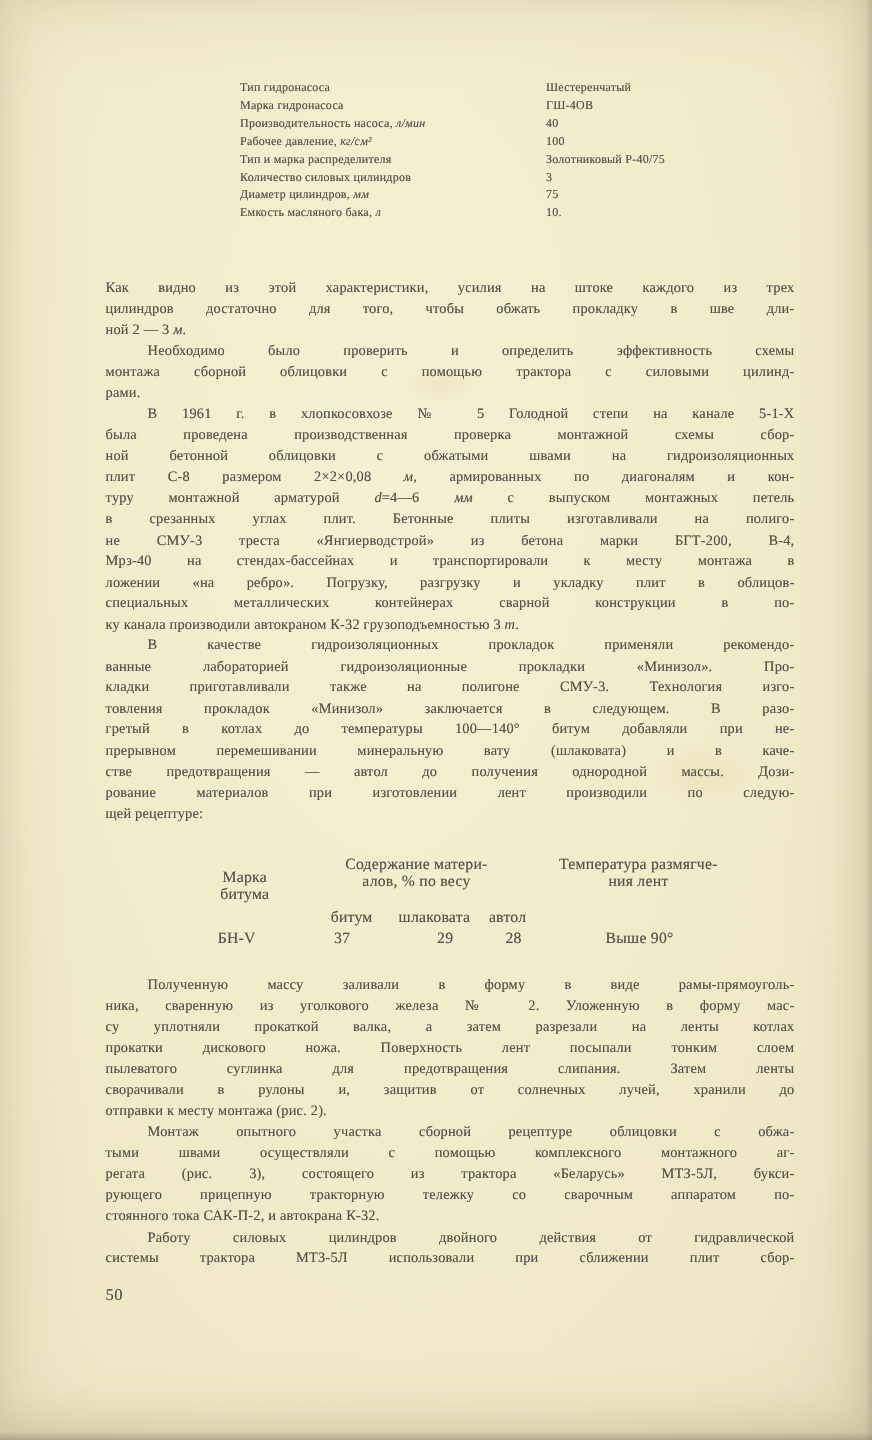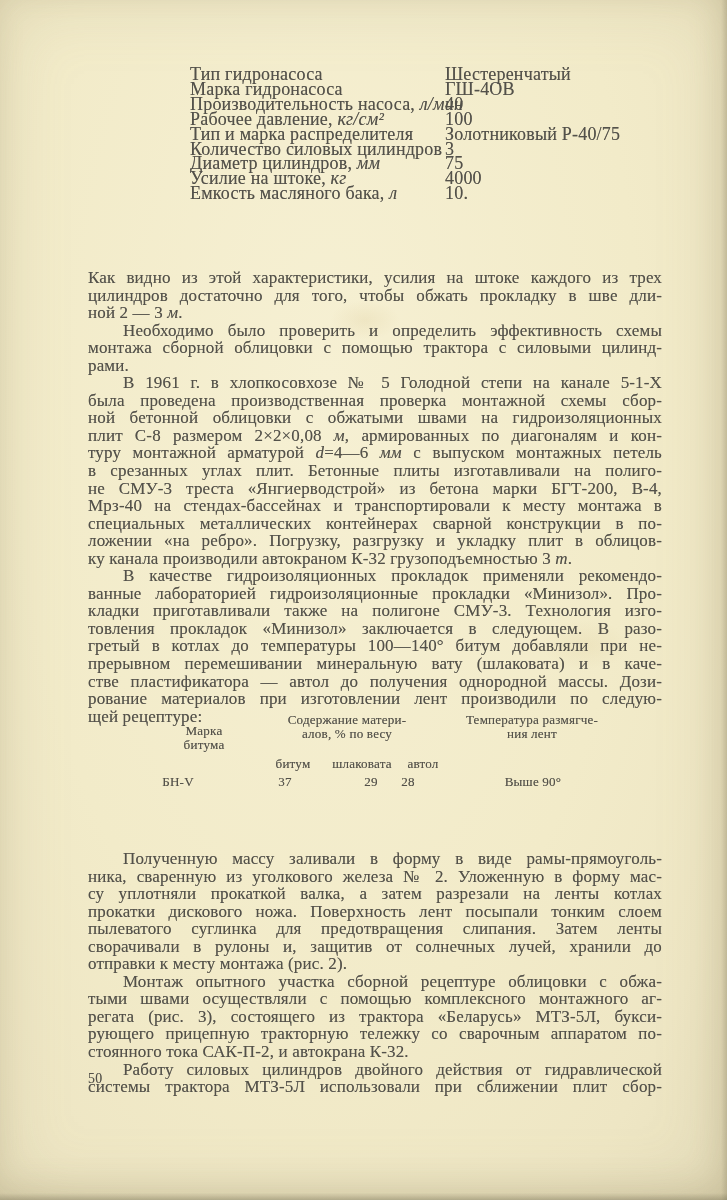--- a/index.html
+++ b/index.html
@@ -24,34 +24,33 @@
     background:linear-gradient(90deg, rgba(90,85,60,0), rgba(90,85,60,.18));
     pointer-events:none;
   }
   
   .stain{position:absolute;border-radius:50%;pointer-events:none;}
   .stain.s1{left:330px;top:300px;width:70px;height:40px;background:radial-gradient(rgba(190,160,90,.12),rgba(190,160,90,0) 70%);}
   .stain.s2{left:540px;top:620px;width:90px;height:50px;background:radial-gradient(rgba(190,160,90,.10),rgba(190,160,90,0) 70%);}
 
   
   .specs{
-    position:absolute;left:190px;top:67px;width:505px;
-    font-size:18px;line-height:14.9px;letter-spacing:.2px;
+    position:absolute;left:200px;top:67px;width:505px;
+    font-size:10px;line-height:14.9px;letter-spacing:.2px;
     text-shadow:0 0 .4px rgba(83,81,74,.55);
   }
   .spec-row{white-space:nowrap;}
   .spec-label{display:inline-block;width:255px;vertical-align:top;}
   .spec-value{display:inline-block;vertical-align:top;}
 
   
   .textblock{
     position:absolute;left:88px;width:574px;
-    font-size:17px;line-height:17.55px;letter-spacing:.15px;
+    font-size:12px;line-height:17.55px;letter-spacing:.15px;
     text-shadow:0 0 .45px rgba(83,81,74,.5);
-    margin-top:38px;
   }
   .tb1{top:231px;}
   .tb2{top:812px;}
   .ln{text-align:justify;text-align-last:justify;}
   .ln.fin{text-align-last:left;}
   .ln.ind{text-indent:35px;}
   i{font-style:italic;}
 
   
   .recipe{
@@ -62,24 +61,24 @@
   .rc{position:absolute;display:block;text-align:center;}
   .rc.brand1{left:159px;width:90px;top:15px;}
   .rc.brand2{left:159px;width:90px;top:29px;}
   .rc.cont1{left:257px;width:180px;top:4px;}
   .rc.cont2{left:257px;width:180px;top:18px;}
   .rc.temp1{left:441px;width:182px;top:4px;}
   .rc.temp2{left:441px;width:182px;top:18px;text-align:center;}
   .rc.sub1{left:263px;width:60px;top:48px;}
   .rc.sub2{left:322px;width:80px;top:48px;}
   .rc.sub3{left:393px;width:60px;top:48px;}
-  .rc.rbrand{left:143px;width:70px;top:66px;text-align:center;}
+  .rc.rbrand{left:143px;width:70px;top:66px;text-align:right;}
   .rc.rv1{left:255px;width:60px;top:66px;}
   .rc.rv2{left:341px;width:60px;top:66px;}
-  .rc.rv3{left:378px;width:60px;top:66px;}
+  .rc.rv3{left:398px;width:60px;top:66px;}
   .rc.rtemp{left:473px;width:120px;top:66px;}
 
   .pageno{
     position:absolute;left:88px;top:1071px;
     font-size:13.8px;letter-spacing:.3px;
     text-shadow:0 0 .4px rgba(83,81,74,.5);
   }
 </style>
 </head>
 <body>
@@ -89,21 +88,20 @@
   <div class="stain s2"></div>
 
   <div class="specs">
       <div class="spec-row"><span class="spec-label">Тип гидронасоса</span><span class="spec-value">Шестеренчатый</span></div>
       <div class="spec-row"><span class="spec-label">Марка гидронасоса</span><span class="spec-value">ГШ-4ОВ</span></div>
       <div class="spec-row"><span class="spec-label">Производительность насоса, <i>л/мин</i></span><span class="spec-value">40</span></div>
       <div class="spec-row"><span class="spec-label">Рабочее давление, <i>кг/см²</i></span><span class="spec-value">100</span></div>
       <div class="spec-row"><span class="spec-label">Тип и марка распределителя</span><span class="spec-value">Золотниковый Р-40/75</span></div>
       <div class="spec-row"><span class="spec-label">Количество силовых цилиндров</span><span class="spec-value">3</span></div>
       <div class="spec-row"><span class="spec-label">Диаметр цилиндров, <i>мм</i></span><span class="spec-value">75</span></div>
-      <div class="spec-row"><span class="spec-label">Усилие на штоке, <i>кг</i></span><span class="spec-value">4000</span></div>
       <div class="spec-row"><span class="spec-label">Емкость масляного бака, <i>л</i></span><span class="spec-value">10.</span></div>
     </div>
 
   <div class="textblock tb1">
       <div>
         <div class="ln">Как видно из этой характеристики, усилия на штоке каждого из трех</div>
         <div class="ln">цилиндров достаточно для того, чтобы обжать прокладку в шве дли-</div>
         <div class="ln fin">ной 2 — 3 <i>м</i>.</div>
       </div>
       <div>
@@ -113,32 +111,32 @@
       </div>
       <div>
         <div class="ln ind">В 1961 г. в хлопкосовхозе № 5 Голодной степи  на канале 5-1-Х</div>
         <div class="ln">была проведена  производственная  проверка монтажной схемы сбор-</div>
         <div class="ln">ной бетонной облицовки с обжатыми швами  на гидроизоляционных</div>
         <div class="ln">плит С-8 размером 2×2×0,08 <i>м</i>, армированных по диагоналям и кон-</div>
         <div class="ln">туру монтажной арматурой <i>d</i>=4—6 <i>мм</i> с выпуском монтажных петель</div>
         <div class="ln">в срезанных углах плит. Бетонные плиты изготавливали на полиго-</div>
         <div class="ln">не СМУ-3 треста «Янгиерводстрой»  из бетона  марки БГТ-200, В-4,</div>
         <div class="ln">Мрз-40 на стендах-бассейнах и транспортировали к месту монтажа  в</div>
+        <div class="ln">ложении «на ребро». Погрузку, разгрузку и укладку плит в облицов-</div>
         <div class="ln">специальных металлических контейнерах сварной конструкции в по-</div>
-        <div class="ln">ложении «на ребро». Погрузку, разгрузку и укладку плит в облицов-</div>
         <div class="ln fin">ку канала производили автокраном К-32 грузоподъемностью 3 <i>т</i>.</div>
       </div>
       <div>
         <div class="ln ind">В качестве гидроизоляционных прокладок применяли рекомендо-</div>
         <div class="ln">ванные лабораторией гидроизоляционные прокладки «Минизол». Про-</div>
         <div class="ln">кладки приготавливали также на полигоне СМУ-3. Технология изго-</div>
         <div class="ln">товления прокладок «Минизол» заключается  в следующем.  В разо-</div>
         <div class="ln">гретый в котлах до температуры 100—140° битум добавляли  при не-</div>
         <div class="ln">прерывном перемешивании минеральную вату (шлаковата) и в каче-</div>
-        <div class="ln">стве пластификатора — автол до получения однородной массы. Дози-</div>
+        <div class="ln">стве предотвращения — автол до получения однородной массы. Дози-</div>
         <div class="ln">рование материалов при изготовлении лент производили по следую-</div>
         <div class="ln fin">щей рецептуре:</div>
       </div>
     </div>
 
   <div class="recipe">
     <span class="rc brand1">Марка</span>
     <span class="rc brand2">битума</span>
     <span class="rc cont1">Содержание матери-</span>
     <span class="rc cont2">алов, % по весу</span>

